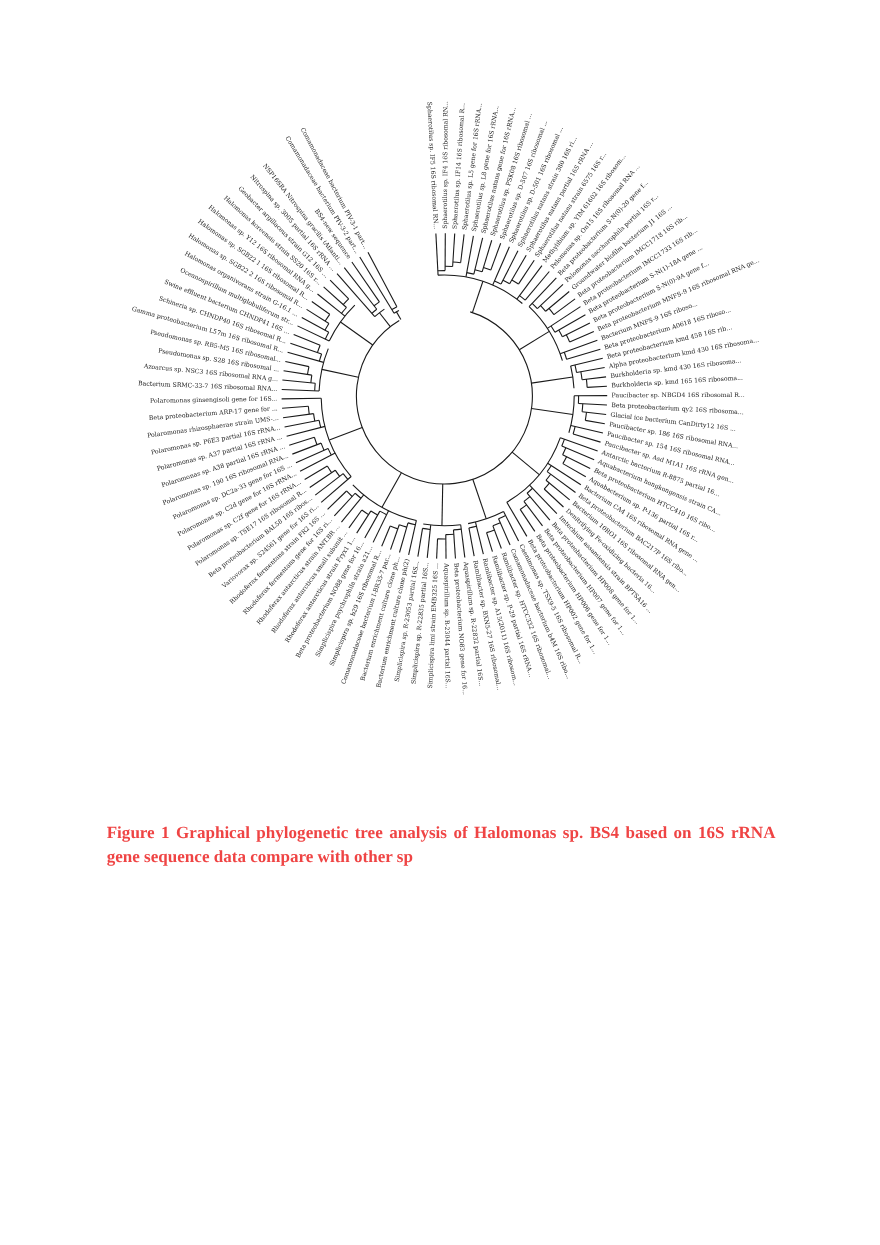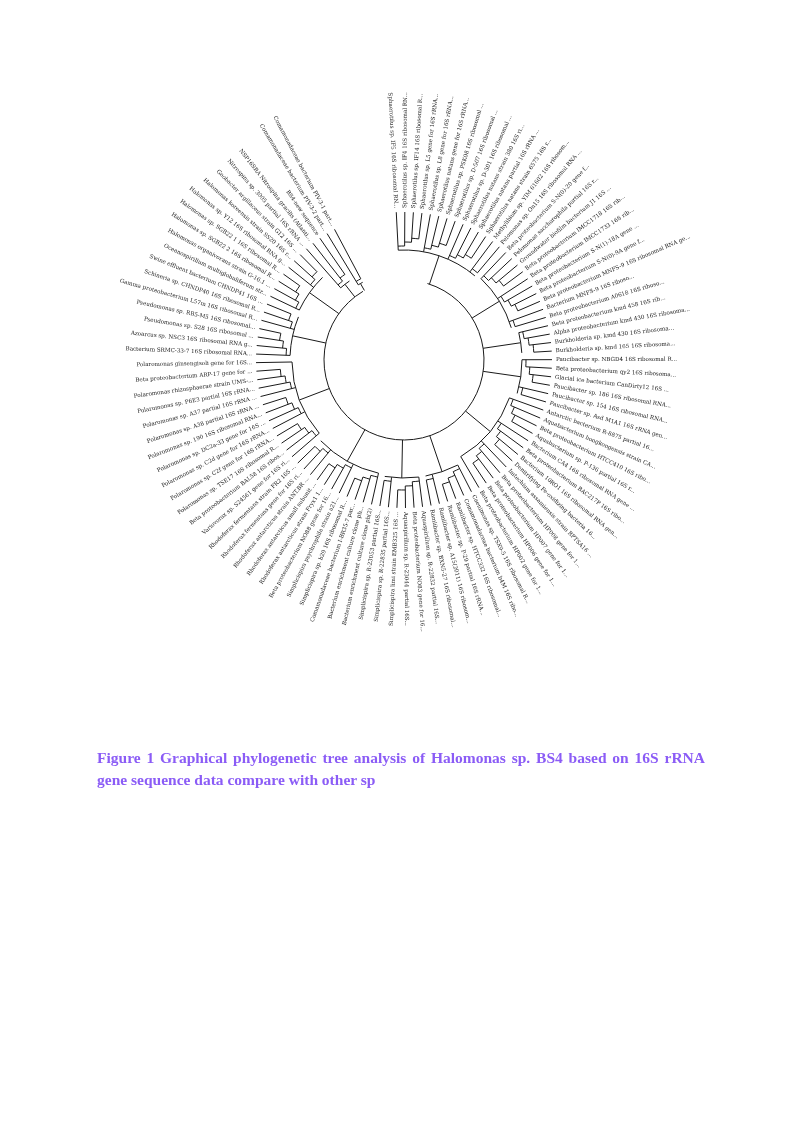--- a/index.html
+++ b/index.html
@@ -3,21 +3,21 @@
 <meta charset="utf-8">
 <style>
   html, body { margin: 0; padding: 0; background: #ffffff; }
   body { width: 800px; height: 1132px; position: relative; overflow: hidden; }
   #tree-figure { position: absolute; left: 0; top: 0; width: 800px; height: 700px; }
   .leaf-label { font-family: "DejaVu Serif", serif; font-size: 5.6px; fill: #1a1a1a; }
   .branch { stroke: #1a1a1a; stroke-width: 1; fill: none; }
   #caption {
     position: absolute; left: 97px; top: 747px; width: 608px;
     font-family: "Liberation Serif", serif; font-weight: bold; font-size: 15.5px;
-    line-height: 22px; color: #8b5cf6; text-align: justify; text-align-last: left;
+    line-height: 22px; color: #ef4444; text-align: justify; text-align-last: left;
   }
 </style>
 </head>
 <body>
 
 <svg id="tree-figure" viewBox="0 0 800 700" xmlns="http://www.w3.org/2000/svg">
   <g id="branches">
       <line x1="429.4630188310137" y1="284.16046761739995" x2="439.01165089264384" y2="255.72064297392495" class="branch"></line>
       <path d="M 398.2430448132762 250.1507511769969 A 110 110 0 0 1 474.88122152321057 275.88191374396615" class="branch"></path>
       <line x1="398.2430448132762" y1="250.1507511769969" x2="396.25427847604436" y2="212.20282885632307" class="branch"></line>

